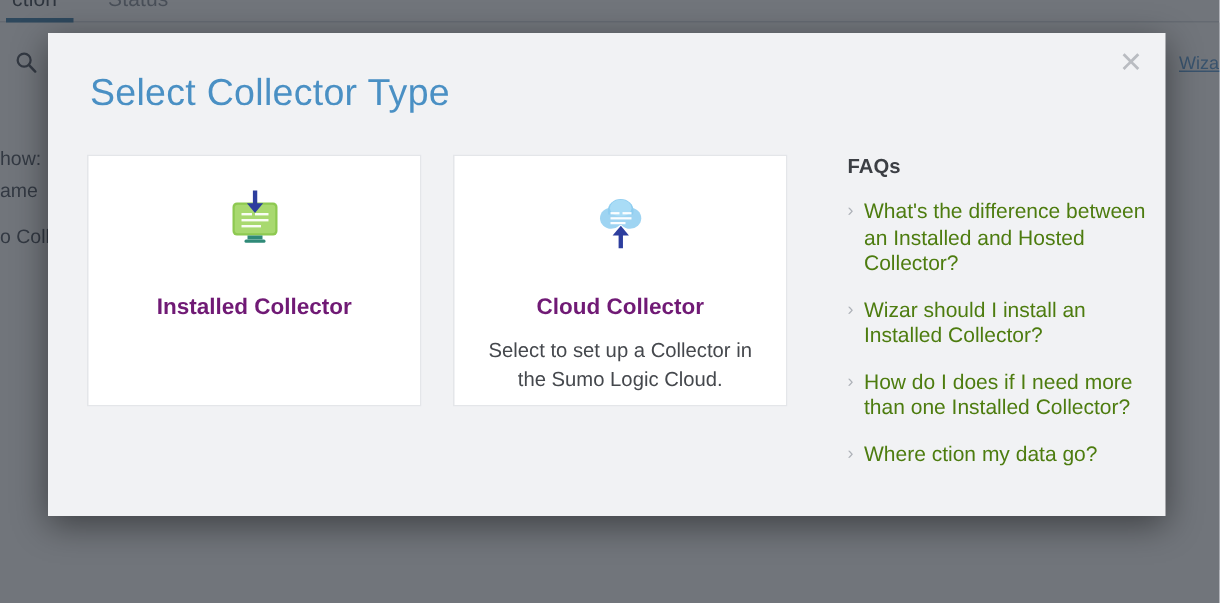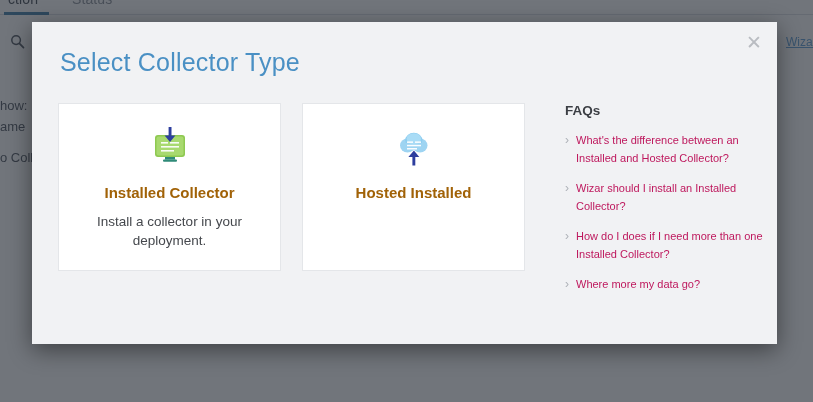--- a/index.html
+++ b/index.html
@@ -156,24 +156,24 @@
     padding-top: 20px;
     cursor: pointer;
   }
   .card-icon {
     height: 48px;
     display: flex;
     align-items: center;
     justify-content: center;
   }
   .card-title {
-    margin-top: 12px;
+    margin-top: 24px;
     font-size: 15px;
     font-weight: bold;
-    color: #a16207;
+    color: #701a75;
   }
   .card-desc {
     margin-top: 11px;
     width: 180px;
     text-align: center;
     font-size: 13.5px;
     line-height: 19px;
     color: #45484d;
   }
 
@@ -195,23 +195,23 @@
     cursor: pointer;
   }
   .faq-chevron {
     flex: 0 0 auto;
     width: 11px;
     font-size: 12px;
     line-height: 17px;
     color: #aeb2b8;
   }
   .faq-text {
-    font-size: 11px;
+    font-size: 14px;
     line-height: 17.5px;
-    color: #be185d;
+    color: #4d7c0f;
   }
 </style>
 </head>
 <body>
 
 <div id="bg-page">
 
   <div id="bg-tabbar">
     <span class="bg-tab active" id="bg-tab-collection">ction</span>
     <span class="bg-tab" id="bg-tab-status">Status</span>
@@ -262,21 +262,20 @@
             <rect x="14" y="25" width="13" height="1.6" fill="#ffffff" opacity=".92"></rect>
 
             <rect x="18" y="32" width="10" height="2.6" fill="#2f8a78"></rect>
             <rect x="16" y="34.6" width="14" height="2.2" rx="1" fill="#2f8a78"></rect>
 
             <rect x="21.6" y="2" width="2.9" height="10" fill="#2d3e9e"></rect>
             <polygon points="17.6,10.5 28.4,10.5 23,17" fill="#2d3e9e"></polygon>
           </svg>
         </div>
         <div class="card-title">Installed Collector</div>
-        <div class="card-desc">Install a collector in your deployment.</div>
       </div>
 
       <div class="collector-card">
         <div class="card-icon">
           <svg width="46" height="46" viewBox="0 0 46 46">
 
             <g>
               <ellipse cx="16.5" cy="20.5" rx="7.5" ry="7.0" fill="#9ed4f2"></ellipse>
               <ellipse cx="29.0" cy="20.5" rx="7.5" ry="7.0" fill="#9ed4f2"></ellipse>
               <ellipse cx="22.8" cy="15.5" rx="8.6" ry="7.8" fill="#8ecdf0"></ellipse>
@@ -286,21 +285,22 @@
 
             <rect x="16" y="16.4" width="6" height="1.5" fill="#ffffff" opacity=".95"></rect>
             <rect x="24" y="16.4" width="6" height="1.5" fill="#ffffff" opacity=".95"></rect>
             <rect x="16" y="19.8" width="14" height="1.5" fill="#ffffff" opacity=".95"></rect>
             <rect x="16" y="23.0" width="10" height="1.5" fill="#ffffff" opacity=".95"></rect>
 
             <rect x="21.4" y="31" width="2.9" height="9.5" fill="#2d3e9e"></rect>
             <polygon points="17.4,32 28.3,32 22.9,25.5" fill="#2d3e9e"></polygon>
           </svg>
         </div>
-        <div class="card-title">Hosted Installed</div>
+        <div class="card-title">Cloud Collector</div>
+        <div class="card-desc">Select to set up a Collector in the Sumo Logic Cloud.</div>
       </div>
     </div>
 
     <div id="faqs">
       <div id="faq-title">FAQs</div>
 
       <div class="faq-item">
         <span class="faq-chevron">›</span>
         <span class="faq-text">What's the difference between an Installed and Hosted Collector?</span>
       </div>
@@ -310,18 +310,18 @@
         <span class="faq-text">Wizar should I install an Installed Collector?</span>
       </div>
 
       <div class="faq-item">
         <span class="faq-chevron">›</span>
         <span class="faq-text">How do I does if I need more than one Installed Collector?</span>
       </div>
 
       <div class="faq-item">
         <span class="faq-chevron">›</span>
-        <span class="faq-text">Where more my data go?</span>
+        <span class="faq-text">Where ction my data go?</span>
       </div>
     </div>
 
   </div>
 </div>
 
 </body></html>

